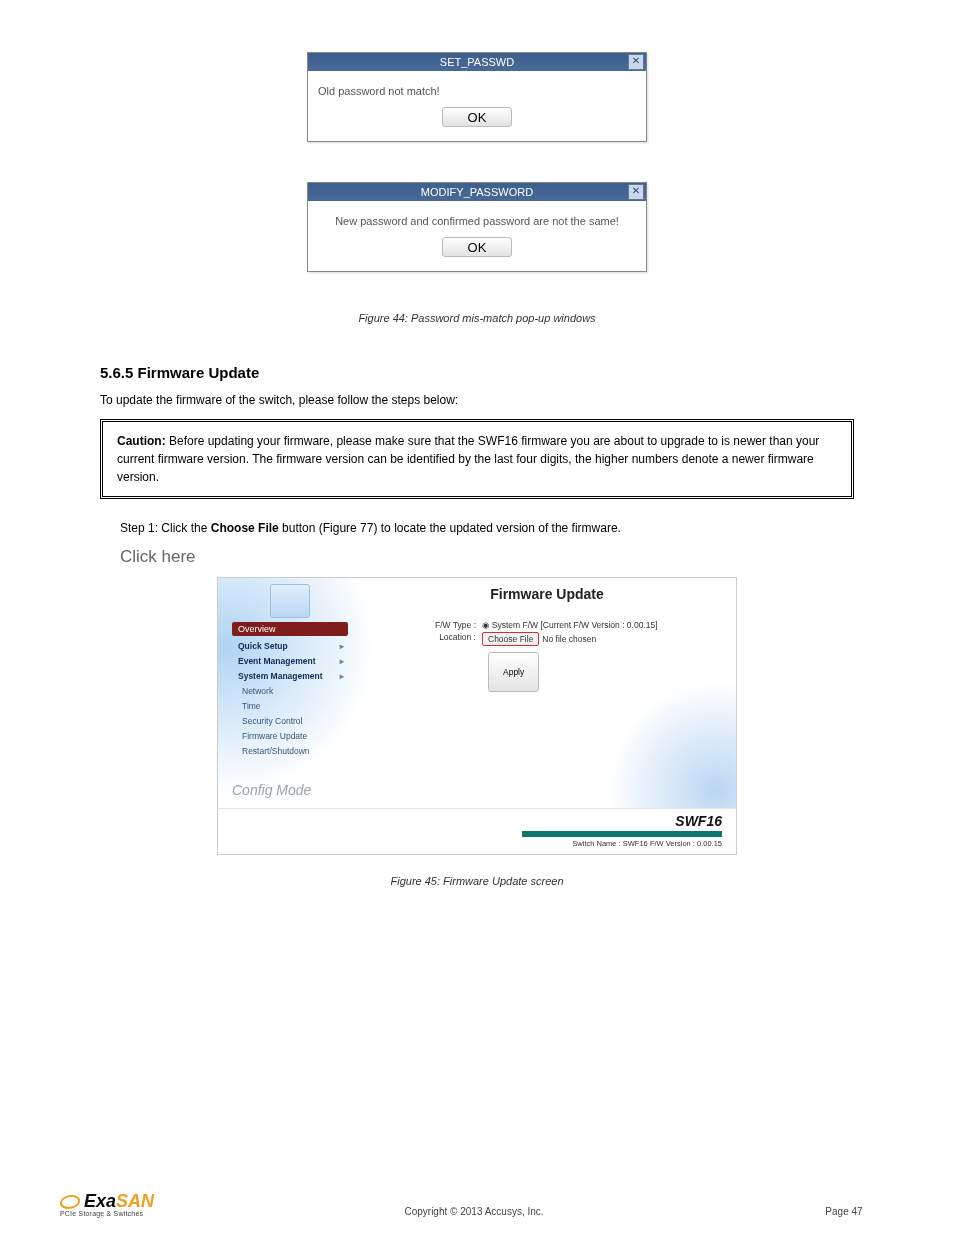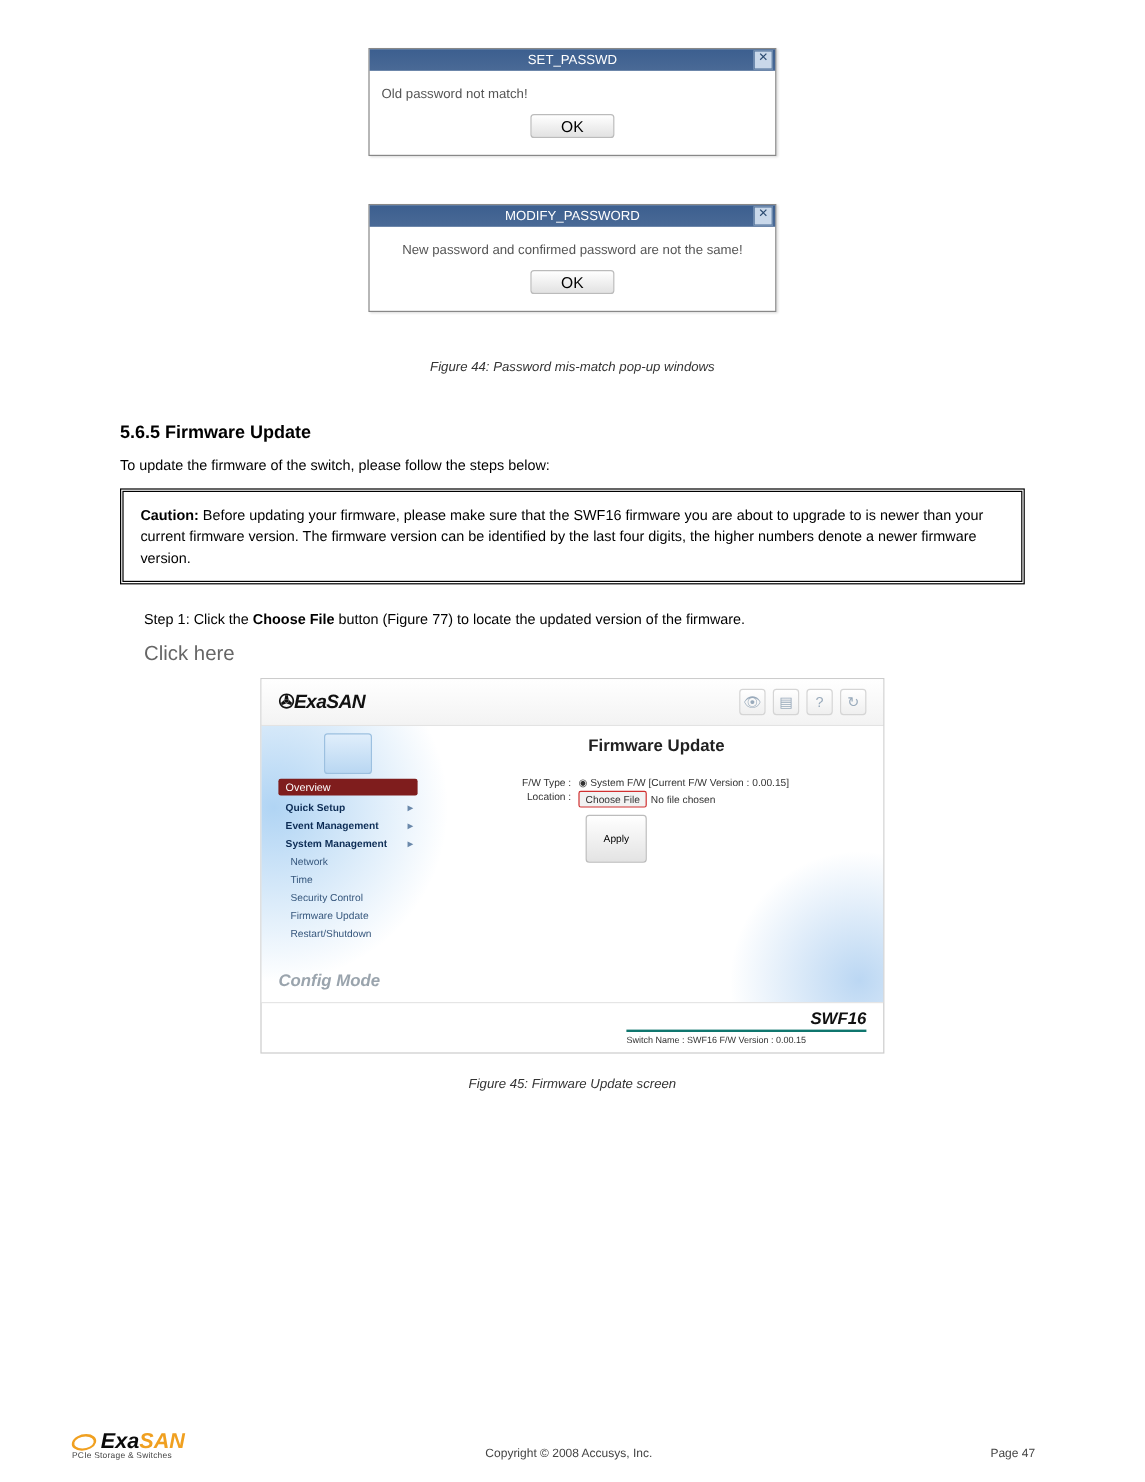--- a/index.html
+++ b/index.html
@@ -23,21 +23,21 @@
   }
   .header-right {
     text-align: right;
     font-size: 11px;
     color: #666;
     padding-top: 10px;
   }
 
   
   .dialog-wrap {
-    margin: 0px auto 40px auto;
+    margin: 12px auto 40px auto;
     width: 340px;
   }
   .dialog {
     border: 1px solid #888;
     background: #fff;
     box-shadow: 1px 1px 2px rgba(0,0,0,.15);
   }
   .dialog-titlebar {
     background: linear-gradient(#3c5f8f,#4a6a96);
     color: #fff;
@@ -216,21 +216,21 @@
     position: absolute;
     right: 4px;
     top: 2px;
     color: #6a88aa;
   }
   .config-mode {
     position: absolute;
     left: 14px;
     bottom: 10px;
     font-size: 14px;
-    font-weight: bold;
+    font-weight: normal;
     font-style: italic;
     color: #9aa4ad;
     text-align: center;
   }
   .mainpane {
     flex: 1;
     padding: 8px 14px;
     position: relative;
   }
   .main-title {
@@ -289,24 +289,24 @@
   .gui-footer .swf {
     font-size: 14px;
     font-weight: 900;
     font-style: italic;
     display: block;
     margin-bottom: 2px;
     color: #111;
   }
   .gui-footer .statusline {
     display: inline-block;
-    border-top: 2px solid #0f766e;
+    border-top: 6px solid #0f766e;
     padding-top: 2px;
     min-width: 200px;
-    text-align: left;
+    text-align: right;
     font-size: 7.5px;
   }
 
   
   .fig-caption {
     text-align: center;
     font-size: 11px;
     font-style: italic;
     color: #333;
     margin: 4px 0 20px 0;
@@ -401,29 +401,20 @@
   <div class="caution-box">
     <span class="caution-label">Caution:</span><span> Before updating your firmware, please make sure that the SWF16 firmware you are about to upgrade to is newer than your current firmware version. The firmware version can be identified by the last four digits, the higher numbers denote a newer firmware version.</span>
   </div>
 
   <div class="step-text">
     <span>Step 1: Click the </span><b>Choose File</b><span> button (Figure 77) to locate the updated version of the firmware.</span>
   </div>
   <div class="click-hint">Click here</div>
 
   <div class="gui-shot">
-    <div class="gui-header">
-      <div class="gui-logo"><span class="swirl">✇</span><span>ExaSAN</span></div>
-      <div class="gui-header-icons">
-        <div class="hicon">👁</div>
-        <div class="hicon">▤</div>
-        <div class="hicon">?</div>
-        <div class="hicon">↻</div>
-      </div>
-    </div>
     <div class="gui-body">
       <div class="bluewave"></div>
       <div class="bluewave-r"></div>
       <div class="sidebar">
         <div class="side-iconbox"></div>
         <div class="side-overview">Overview</div>
         <div class="side-item bold"><span>Quick Setup</span><span class="arrow">▸</span></div>
         <div class="side-item bold"><span>Event Management</span><span class="arrow">▸</span></div>
         <div class="side-item bold"><span>System Management</span><span class="arrow">▸</span></div>
         <div class="side-item sub">Network</div>
@@ -454,16 +445,16 @@
     </div>
   </div>
 
   <div class="fig-caption">Figure 45: Firmware Update screen</div>
 
   <div class="page-footer">
     <div class="footer-logo">
       <span class="ring"></span><span>Exa</span><span class="orange">SAN</span>
       <span class="footer-tag">PCIe Storage &amp; Switches</span>
     </div>
-    <div class="footer-center">Copyright © 2008 Accusys, Inc.</div>
+    <div class="footer-center">Copyright © 2013 Accusys, Inc.</div>
     <div class="footer-right"><span>Page </span><span>47</span></div>
   </div>
 </div>
 
 </body></html>

